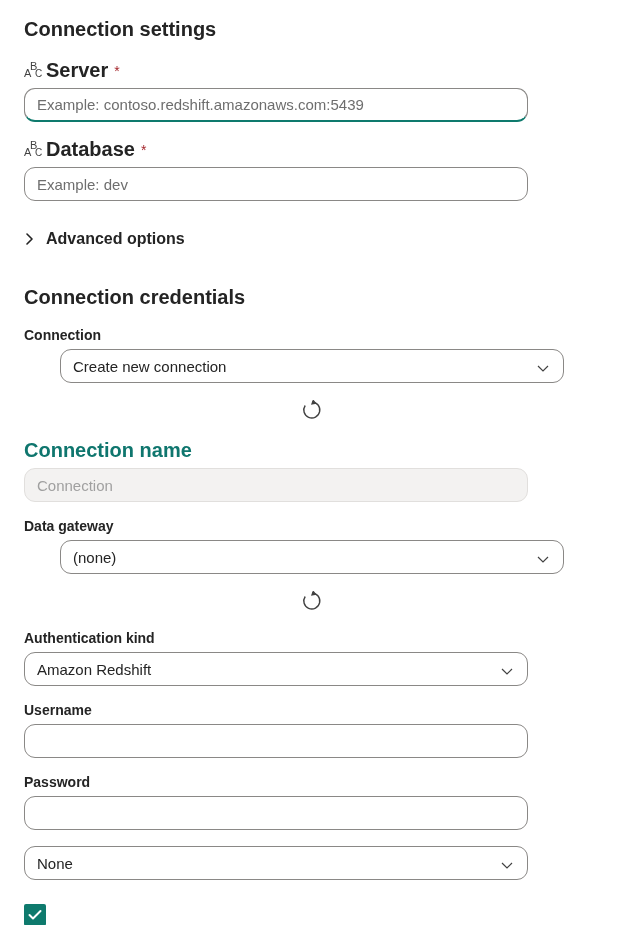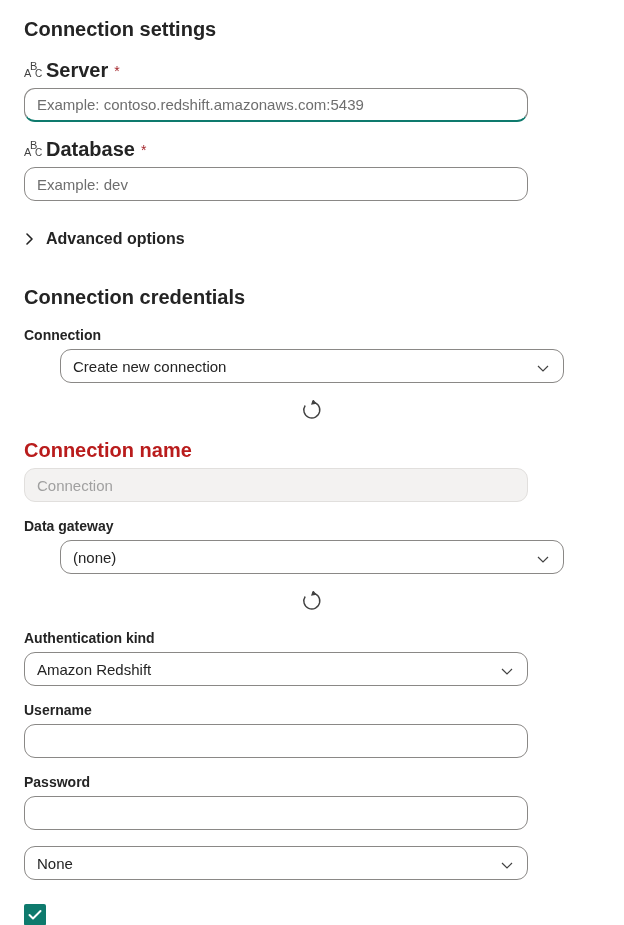--- a/index.html
+++ b/index.html
@@ -32,21 +32,21 @@
       height: 16px;
     }
     .abc-icon .a { position: absolute; left: 0; bottom: 0; }
     .abc-icon .b { position: absolute; left: 6px; top: -3px; }
     .abc-icon .c { position: absolute; left: 11px; bottom: 0; font-size: 10px; }
     .field-label {
       font-size: 20px;
       font-weight: 600;
     }
     .required { color: #a4262c; font-size: 14px; margin-left: 2px; }
-    .field-label.disabled { color: #b91c1c; font-weight: 600; margin-top: 24px; }
+    .field-label.disabled { color: #0f766e; font-weight: 600; margin-top: 24px; }
     input.text-input, .select-box, .readonly-input {
       width: 504px;
       height: 34px;
       padding: 5px 12px;
       font-size: 15px;
       font-family: inherit;
       border: 1px solid #8a8886;
       border-radius: 11px;
       background: #fff;
       color: #242424;

